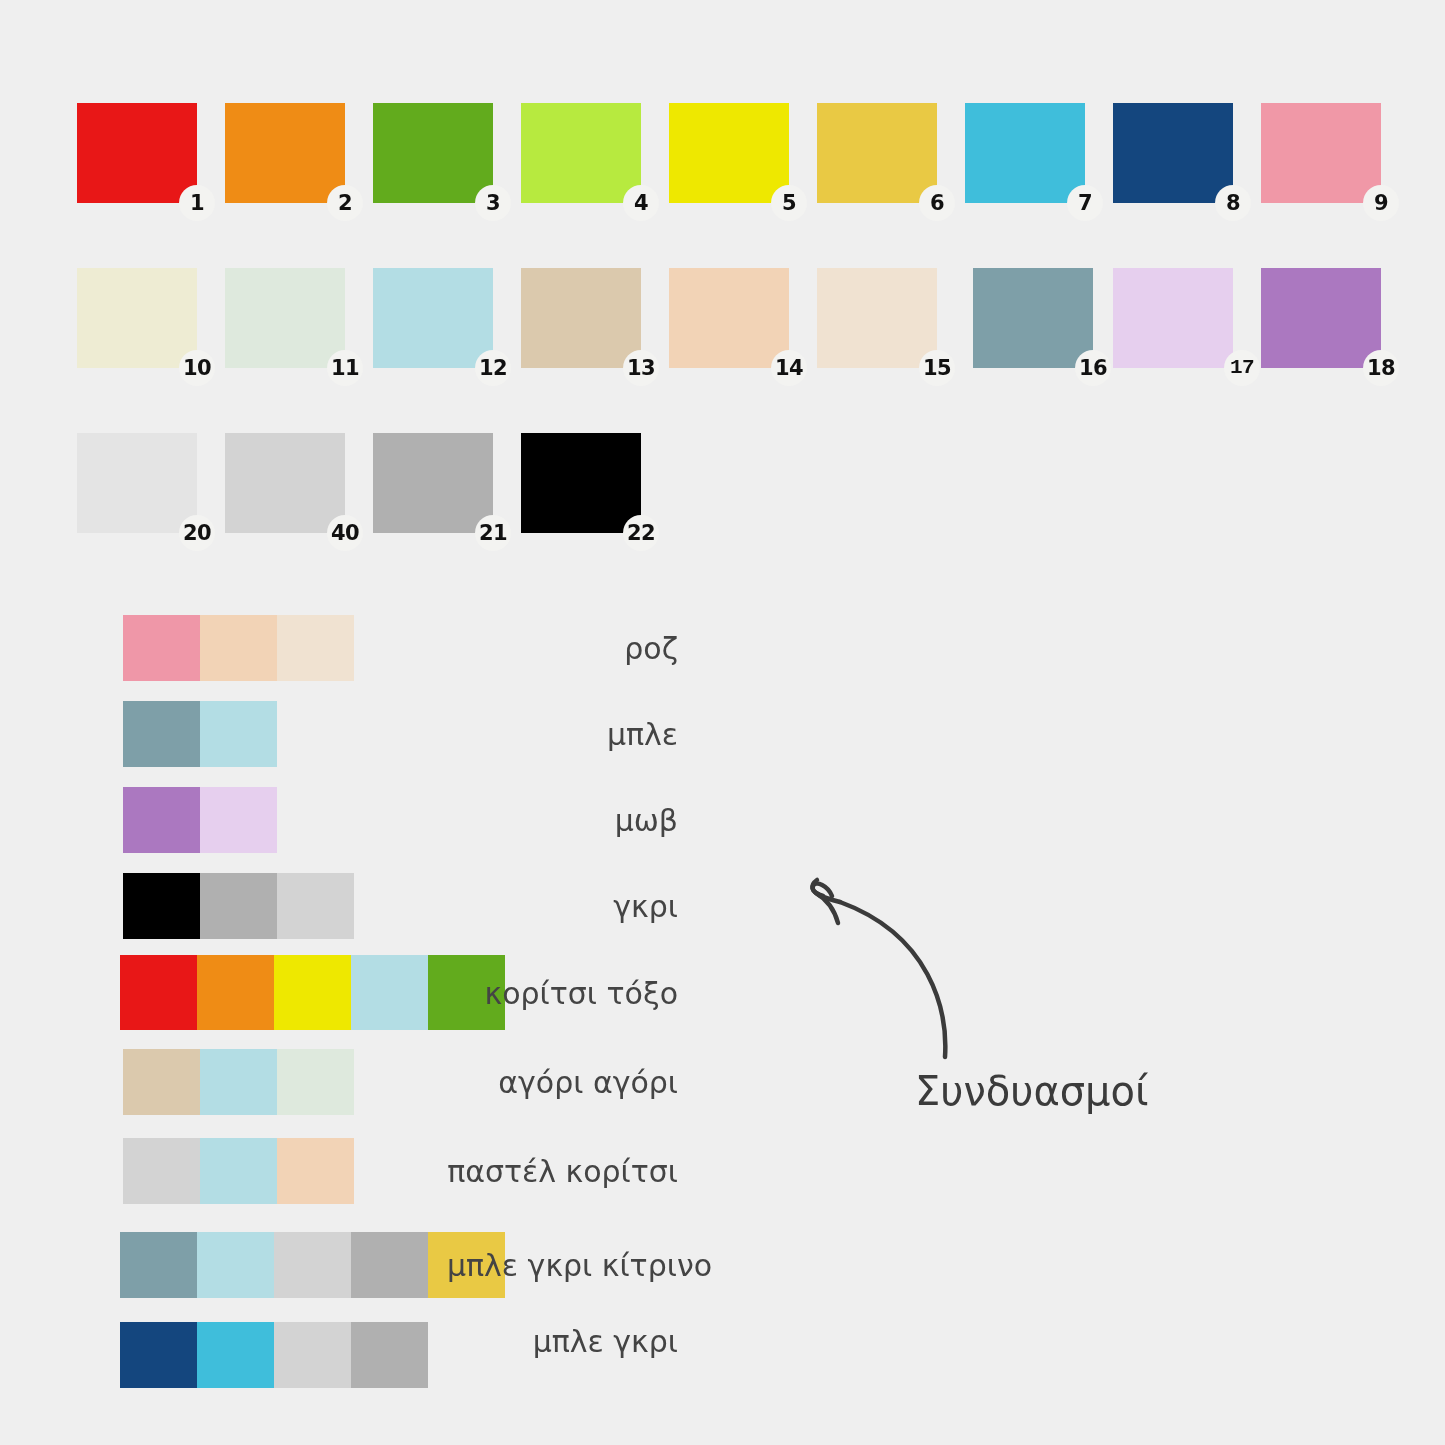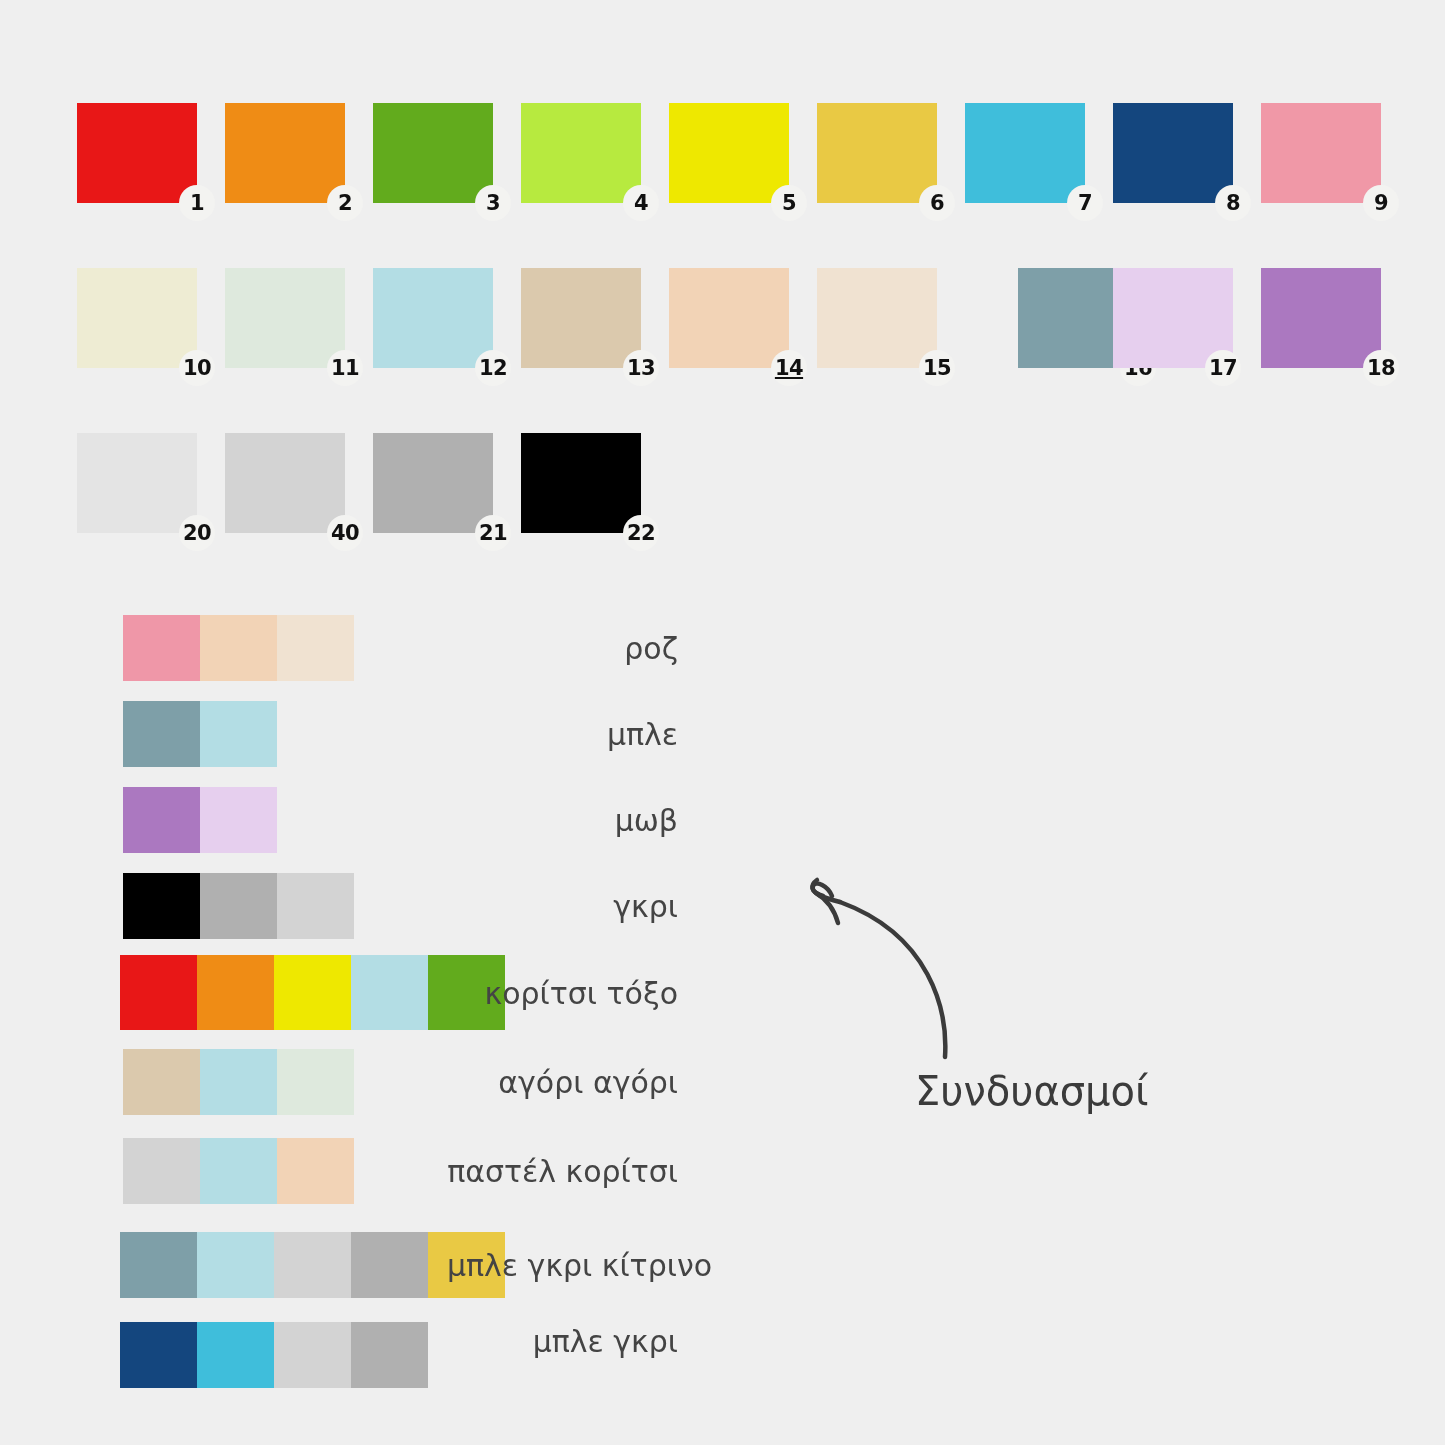--- a/index.html
+++ b/index.html
@@ -165,33 +165,33 @@
         <div class="swatch" style="left: 296px; width: 120px; height: 100px;">
           <div class="swatch-chip" style="background: rgb(179, 221, 228); width: 120px; height: 100px;"></div>
           <div class="swatch-badge" style="left: 102px; top: 82px;">12</div>
         </div>
         <div class="swatch" style="left: 444px; width: 120px; height: 100px; padding-left: 39px;">
           <div class="swatch-chip" style="background: rgb(219, 201, 173); width: 120px; height: 100px;"></div>
           <div class="swatch-badge" style="left: 102px; top: 82px;">13</div>
         </div>
         <div class="swatch" style="left: 592px; width: 120px; height: 100px;">
           <div class="swatch-chip" style="background: rgb(242, 211, 182); width: 120px; height: 100px;"></div>
-          <div class="swatch-badge" style="left: 102px; top: 82px; text-decoration: underline;">14</div>
+          <div class="swatch-badge" style="left: 102px; top: 82px;">14</div>
         </div>
         <div class="swatch" style="left: 740px; width: 120px; height: 100px;">
           <div class="swatch-chip" style="background: rgb(240, 226, 209); width: 120px; height: 100px;"></div>
           <div class="swatch-badge" style="left: 102px; top: 82px;">15</div>
         </div>
-        <div class="swatch" style="left: 941px; width: 120px; height: 100px;">
+        <div class="swatch" style="left: 896px; width: 120px; height: 100px;">
           <div class="swatch-chip" style="background: rgb(126, 159, 168); width: 120px; height: 100px;"></div>
           <div class="swatch-badge" style="left: 102px; top: 82px;">16</div>
         </div>
         <div class="swatch" style="left: 1036px; width: 120px; height: 100px;">
           <div class="swatch-chip" style="background: rgb(230, 207, 238); width: 120px; height: 100px;"></div>
-          <div class="swatch-badge" style="left: 92px; top: 82px;">17</div>
+          <div class="swatch-badge" style="left: 111px; top: 82px; font-family: Liberation Mono, monospace;">17</div>
         </div>
         <div class="swatch" style="left: 1184px; width: 120px; height: 100px;">
           <div class="swatch-chip" style="background: rgb(171, 120, 192); width: 120px; height: 100px;"></div>
           <div class="swatch-badge" style="left: 102px; top: 82px;">18</div>
         </div>
       </div>
       <div class="swatch-row" style="height: 165px;">
         <div class="swatch" style="left: 0px; width: 120px; height: 100px;">
           <div class="swatch-chip" style="background: rgb(228, 228, 228); width: 120px; height: 100px;"></div>
           <div class="swatch-badge" style="left: 102px; top: 82px;">20</div>

